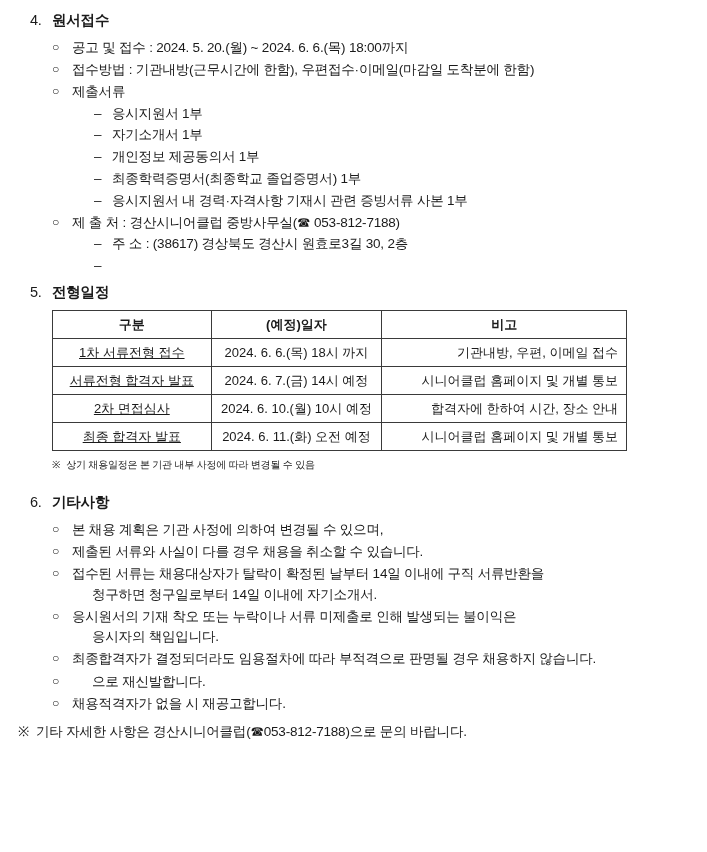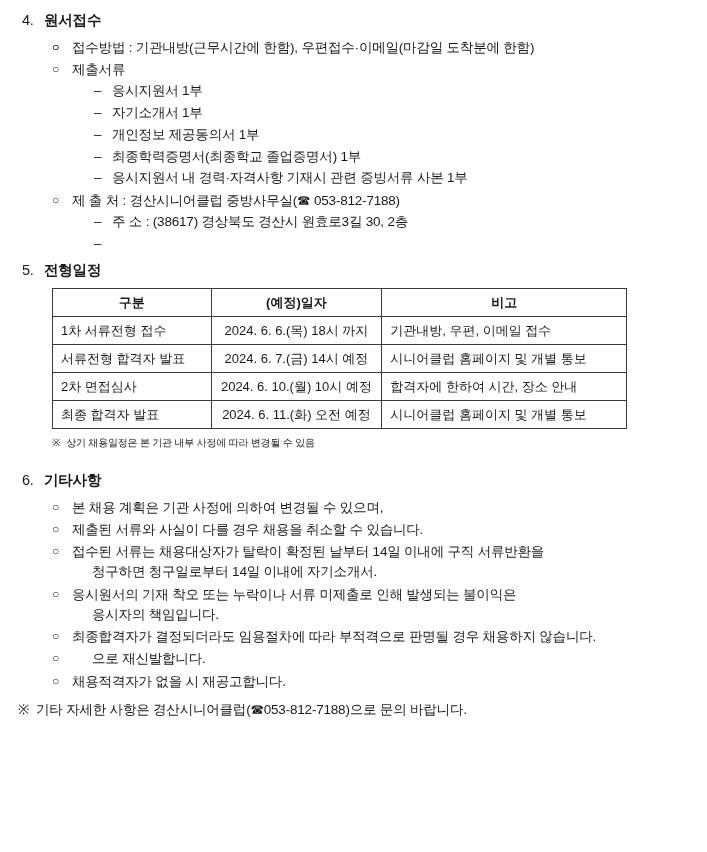--- a/index.html
+++ b/index.html
@@ -21,21 +21,21 @@
     position: relative;
     width: 707px;
     height: 852px;
     padding: 10px 18px 0 18px;
   }
 
   
   .section-head {
     font-size: 14.5px;
     font-weight: bold;
-    margin: 0 0 6px 4px;
+    margin: 0 0 6px 12px;
     padding-left: 24px;
     letter-spacing: -0.2px;
   }
   .section-head .num {
     display: inline-block;
     width: 22px;
     margin-left: -24px;
     font-weight: normal;
   }
 
@@ -96,23 +96,23 @@
   table.sched th, table.sched td {
     border: 1px solid #3a3a3a;
     padding: 0 8px;
     height: 28px;
   }
   table.sched thead th {
     text-align: center;
     font-weight: bold;
     background: #ffffff;
   }
-  table.sched td.c1 { width: 160px; text-align: left; }
+  table.sched td.c1 { width: 160px; text-align: center; text-decoration: underline; }
   table.sched td.c2 { width: 172px; text-align: center; }
-  table.sched td.c3 { width: 247px; text-align: left; }
+  table.sched td.c3 { width: 247px; text-align: right; }
   .table-note {
     padding-left: 34px;
     margin-top: 6px;
     font-size: 10px;
     letter-spacing: -0.2px;
   }
   .table-note .star { margin-right: 6px; }
 
   
   .block-gap-lg { height: 26px; }
@@ -136,20 +136,21 @@
 
 <div class="page">
 
   <h2 class="section-head">
     <span class="num">4.</span><span>원서접수</span>
   </h2>
 
   <ul class="circle-list">
     <li>
       <span class="marker">○</span>
+      <span>공고 및 접수 : 2024. 5. 20.(월) ~ 2024. 6. 6.(목) 18:00까지</span>
     </li>
     <li>
       <span class="marker">○</span>
       <span>접수방법 : 기관내방(근무시간에 한함), 우편접수·이메일(마감일 도착분에 한함)</span>
     </li>
     <li>
       <span class="marker">○</span>
       <span>제출서류</span>
       <ul class="sub-list">
         <li>

